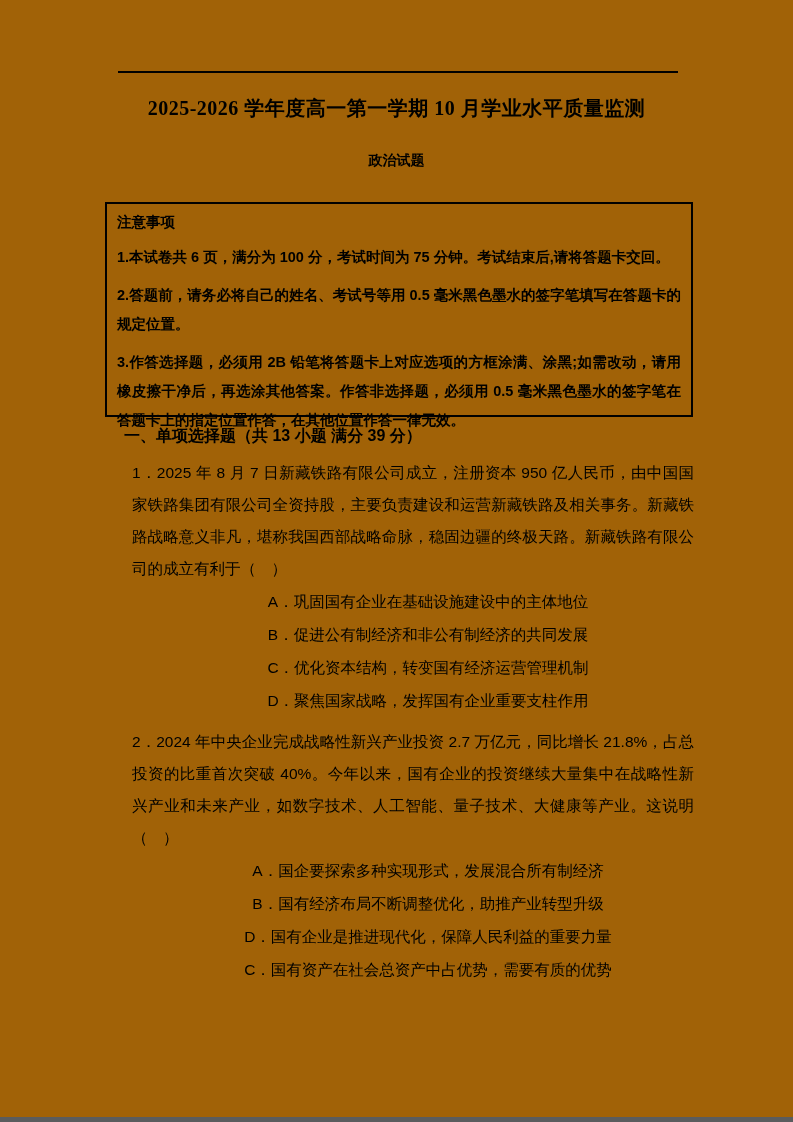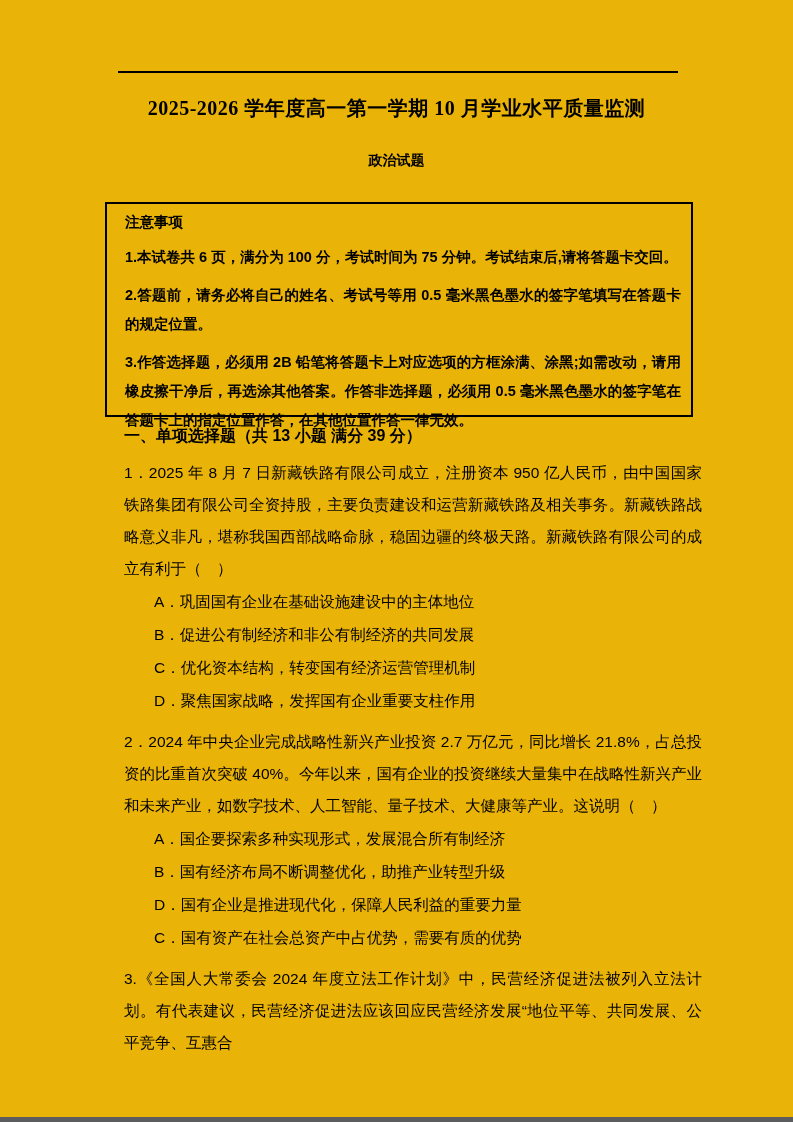--- a/index.html
+++ b/index.html
@@ -1,21 +1,21 @@
 <!DOCTYPE html>
 <html><head>
 <meta charset="utf-8">
 <style>
   html, body { margin: 0; padding: 0; background: #ffffff; }
   .page {
     position: relative;
     width: 793px;
     height: 1122px;
     margin: 0 auto;
-    background: #eab308;
+    background: #a16207;
     color: #000000;
     font-family: "Liberation Sans", "DejaVu Sans", sans-serif;
     overflow: hidden;
   }
   .top-rule {
     position: absolute;
     top: 71px;
     left: 118px;
     width: 560px;
     height: 2px;
@@ -43,21 +43,21 @@
     font-size: 14px;
   }
   .notice-box {
     position: absolute;
     top: 202px;
     left: 105px;
     width: 588px;
     height: 215px;
     box-sizing: border-box;
     border: 2px solid #000000;
-    padding: 6px 10px 4px 18px;
+    padding: 6px 10px 4px 10px;
     font-weight: bold;
     font-size: 14.5px;
   }
   .notice-heading {
     margin: 0;
     line-height: 24px;
     font-size: 14.5px;
   }
   .notice-item {
     margin: 9px 0 0 0;
@@ -70,30 +70,31 @@
     left: 124px;
     width: 578px;
     font-size: 15.5px;
   }
   .section-heading {
     margin: 0;
     font-weight: bold;
     font-size: 16px;
     line-height: 24px;
   }
-  .question { margin: 0; }
+  .question { margin: 8px; }
   .question-stem {
     margin: 9px 0 0 0;
     line-height: 32px;
     text-align: justify;
   }
   .options {
     list-style: none;
     margin: 0;
     padding: 0 0 0 30px;
+    text-align: center;
   }
   .option { line-height: 33px; }
   .bottom-rule {
     position: absolute;
     left: 0;
     bottom: 0;
     width: 100%;
     height: 5px;
     background: #5a5c5e;
   }
@@ -131,20 +132,17 @@
     <div class="question">
       <p class="question-stem">2．2024 年中央企业完成战略性新兴产业投资 2.7 万亿元，同比增长 21.8%，占总投资的比重首次突破 40%。今年以来，国有企业的投资继续大量集中在战略性新兴产业和未来产业，如数字技术、人工智能、量子技术、大健康等产业。这说明（　）</p>
       <ul class="options">
         <li class="option">A．国企要探索多种实现形式，发展混合所有制经济</li>
         <li class="option">B．国有经济布局不断调整优化，助推产业转型升级</li>
         <li class="option">D．国有企业是推进现代化，保障人民利益的重要力量</li>
         <li class="option">C．国有资产在社会总资产中占优势，需要有质的优势</li>
       </ul>
     </div>
 
-    <div class="question">
-      <p class="question-stem">3.《全国人大常委会 2024 年度立法工作计划》中，民营经济促进法被列入立法计划。有代表建议，民营经济促进法应该回应民营经济发展“地位平等、共同发展、公平竞争、互惠合</p>
-    </div>
   </div>
 
   <div class="bottom-rule"></div>
 
 </div>
 
 </body></html>

